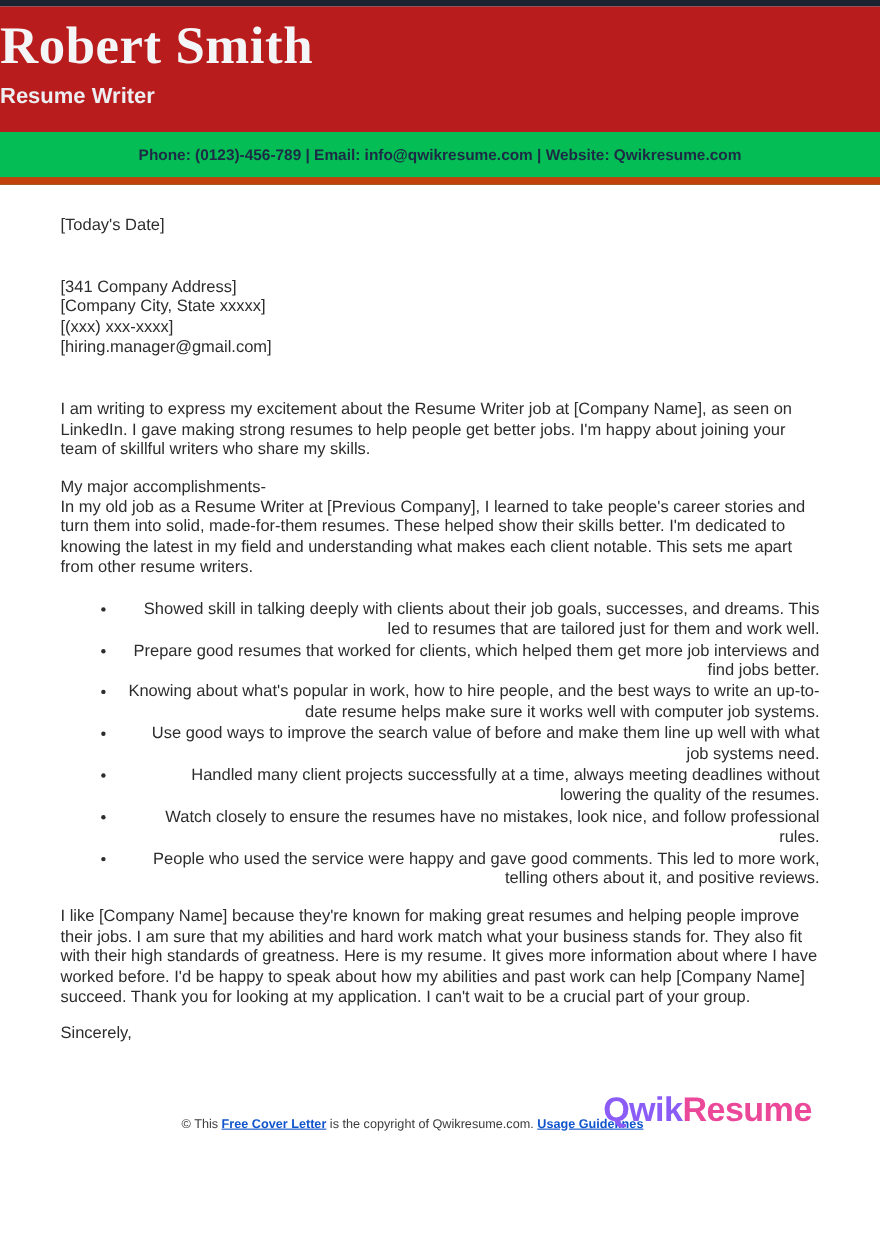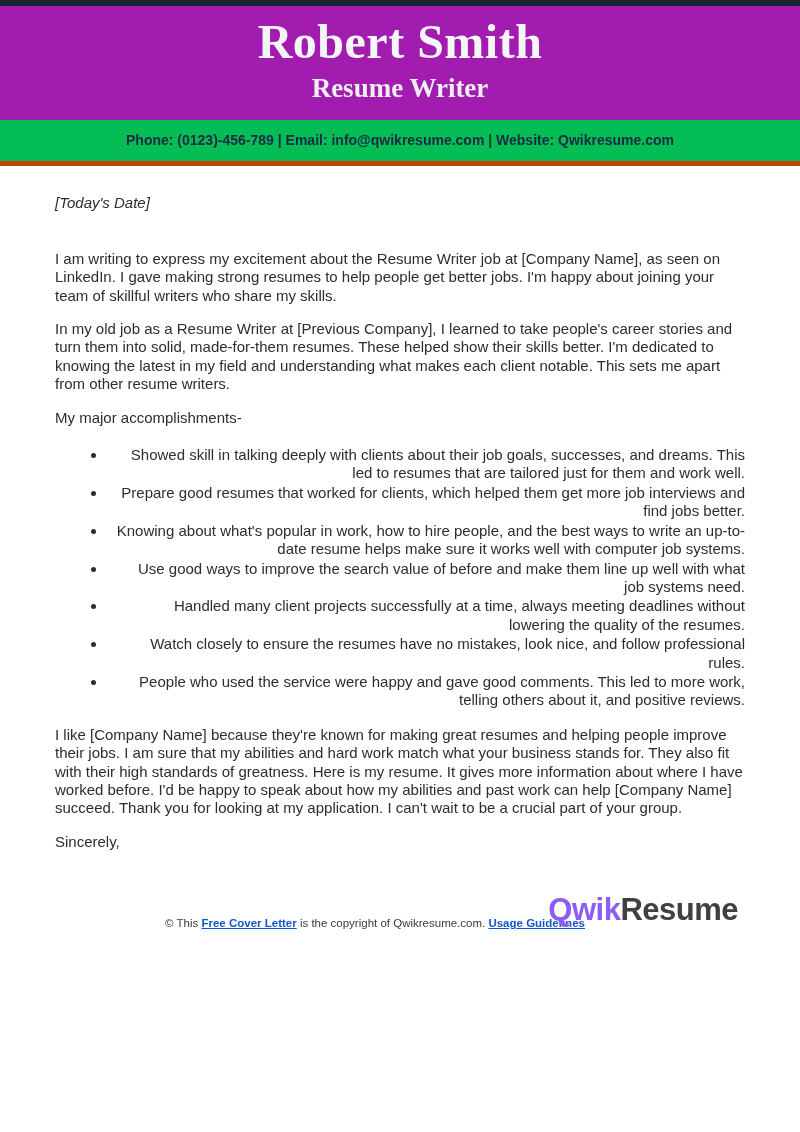--- a/index.html
+++ b/index.html
@@ -11,55 +11,55 @@
     font-family: "Liberation Sans", sans-serif;
     font-size: 15px;
     line-height: 18.4px;
     color: #2d2d2d;
   }
   .page { width: 800px; min-height: 1132px; position: relative; overflow: hidden; }
 
   .top-strip { height: 6px; background: #1b2230; }
 
   .masthead {
-    background: #a21caf;
-    text-align: center;
+    background: #b91c1c;
+    text-align: left;
     padding: 8px 0 16px;
   }
   .name {
     margin: 0;
     font-family: "Liberation Serif", serif;
     font-weight: bold;
     font-size: 48px;
     line-height: 56px;
     color: #f4f5f7;
     letter-spacing: 0.5px;
   }
   .job-title {
     margin-top: 2px;
-    font-family: Liberation Serif, serif;
+    font-family: Liberation Sans, sans-serif;
     font-weight: bold;
-    font-size: 27px;
+    font-size: 20px;
     line-height: 32px;
     color: #eceef1;
   }
 
   .contact-bar {
     background: #04bd55;
-    border-bottom: 5px solid #c2410c;
+    border-bottom: 7px solid #c2410c;
     color: #1d2a45;
     font-weight: bold;
     font-size: 14px;
     text-align: center;
     padding: 11px 0 12px;
   }
 
   .letter { padding: 28px 55px 0 55px; }
   .letter p { margin: 0; }
-  .date { margin-bottom: 37px !important; font-style: italic; }
+  .date { margin-bottom: 37px !important; }
   .address p { margin: 0; }
   .address { margin-bottom: 38px; }
   .salutation { margin-bottom: 11px !important; }
   .para { margin-bottom: 15px !important; }
   .accomplishments-heading { margin-bottom: 0 !important; }
   ul.bullets {
     margin: 19px 0 16px 0;
     padding-left: 52px;
     list-style: disc;
   }
@@ -94,47 +94,53 @@
     position: absolute;
     right: 62px;
     top: 8px;
     font-weight: bold;
     font-size: 31px;
     letter-spacing: -0.5px;
     cursor: pointer;
     font-family: "Liberation Sans", sans-serif;
   }
   .logo-qwik { color: #8b5cf6; }
-  .logo-resume { color: #404040; }
+  .logo-resume { color: #ec4899; }
 </style>
 </head>
 <body>
 
 <div class="page">
 
   <div class="top-strip"></div>
 
   <header class="masthead">
     <h1 class="name">Robert Smith</h1>
     <div class="job-title">Resume Writer</div>
   </header>
 
   <div class="contact-bar">
     <span>Phone: (0123)-456-789 | Email: info@qwikresume.com | Website: Qwikresume.com</span>
   </div>
 
   <main class="letter">
     <p class="date">[Today's Date]</p>
 
+    <div class="address">
+      <p>[341 Company Address]</p>
+      <p>[Company City, State xxxxx]</p>
+      <p>[(xxx) xxx-xxxx]</p>
+      <p>[hiring.manager@gmail.com]</p>
+    </div>
 
 
     <p class="para">I am writing to express my excitement about the Resume Writer job at [Company Name], as seen on LinkedIn. I gave making strong resumes to help people get better jobs. I'm happy about joining your team of skillful writers who share my skills.</p>
+    <p class="para accomplishments-heading">My major accomplishments-</p>
+
     <p class="para">In my old job as a Resume Writer at [Previous Company], I learned to take people's career stories and turn them into solid, made-for-them resumes. These helped show their skills better. I'm dedicated to knowing the latest in my field and understanding what makes each client notable. This sets me apart from other resume writers.</p>
-
-    <p class="para accomplishments-heading">My major accomplishments-</p>
 
     <ul class="bullets">
       <li>Showed skill in talking deeply with clients about their job goals, successes, and dreams. This led to resumes that are tailored just for them and work well.</li>
       <li>Prepare good resumes that worked for clients, which helped them get more job interviews and find jobs better.</li>
       <li>Knowing about what's popular in work, how to hire people, and the best ways to write an up-to-date resume helps make sure it works well with computer job systems.</li>
       <li>Use good ways to improve the search value of before and make them line up well with what job systems need.</li>
       <li>Handled many client projects successfully at a time, always meeting deadlines without lowering the quality of the resumes.</li>
       <li>Watch closely to ensure the resumes have no mistakes, look nice, and follow professional rules.</li>
       <li>People who used the service were happy and gave good comments. This led to more work, telling others about it, and positive reviews.</li>
     </ul>

